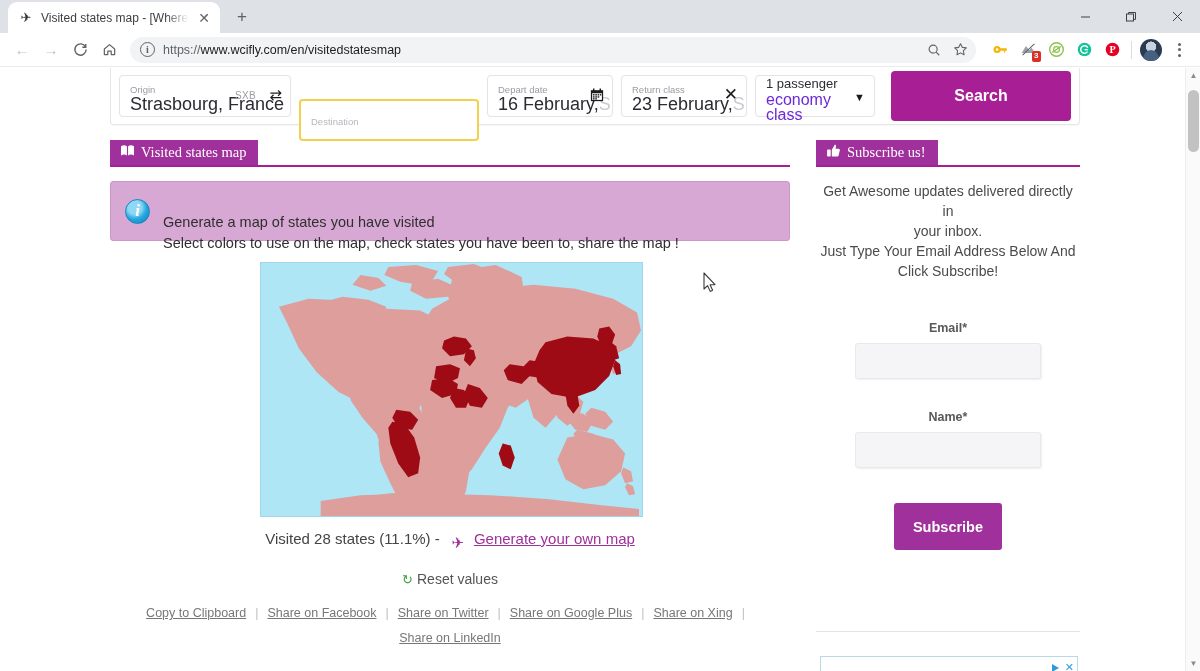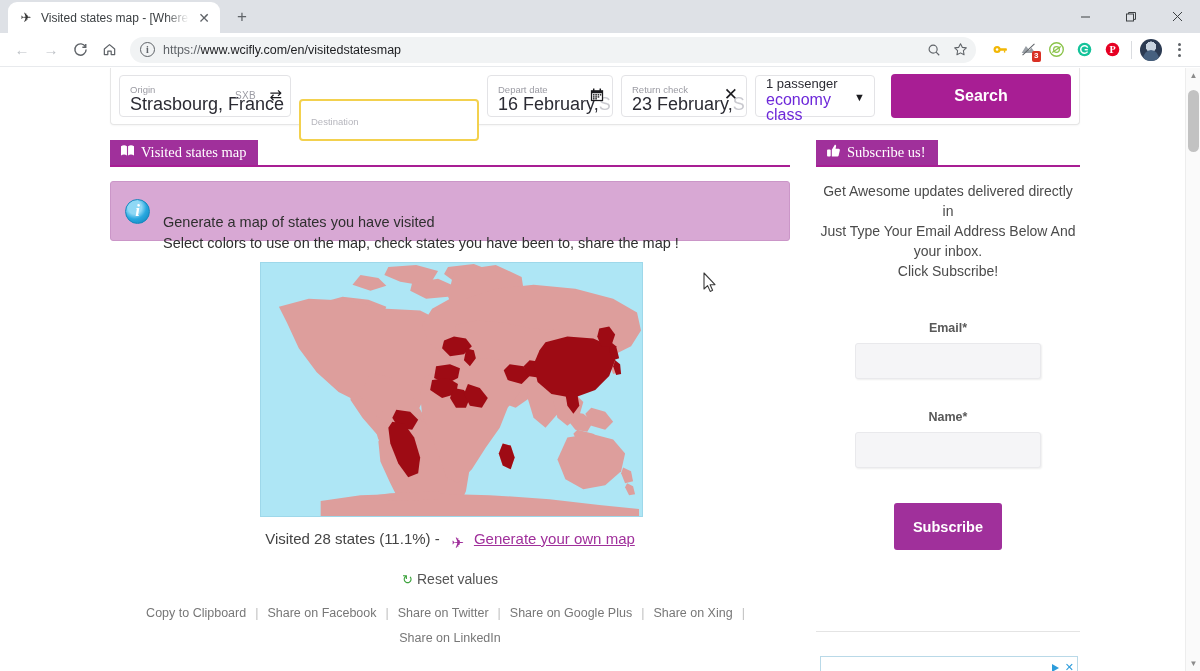--- a/index.html
+++ b/index.html
@@ -151,21 +151,21 @@
     position:absolute; right:8px; top:12px; font-size:14px; color:#1b1b1f; line-height:1;
   }
   .fld-ic.x { font-size:17px; font-weight:300; top:10px; }
   #fld-pax {
     width:120px; padding-right:26px;
   }
   #fld-pax .val { font-size:13px; color:#2b2b33; }
   #fld-pax .sub { font-size:16px; color:#6d28d9; line-height:15px; }
   .chev { position:absolute; right:9px; top:15px; color:#1b1b1f; font-size:11px; }
   .search-btn {
-    width:180px; height:44px; background:#a81e94; color:#fff;
+    width:180px; height:50px; background:#a81e94; color:#fff;
     border:none; border-radius:4px; font-size:16px; font-weight:bold;
     font-family:"Liberation Sans", sans-serif; cursor:pointer;
     margin-left:auto;
   }
 
   
   .sec-head {
     position:absolute; height:25px; border-bottom:2px solid #a81e94;
     display:flex; align-items:flex-end;
   }
@@ -211,21 +211,21 @@
     color:#a0309b; font-size:15px; line-height:18px; text-align:center;
     margin:0 2px 0 4px;
   }
   .reset {
     position:absolute; left:110px; top:503px; width:680px; text-align:center;
     font-size:14px; color:#555;
   }
   .reset .rico { color:#3ea33e; margin-right:4px; font-size:13px; }
   .shares {
     position:absolute; left:110px; top:533px; width:680px; text-align:center;
-    font-size:12.5px; color:#777; line-height:25px;
+    font-size:12.5px; color:#777; line-height:25px;text-decoration:underline;
   }
   .shares a { color:#777; text-decoration:none; }
   .shares .sep { color:#c0c0c0; padding:0 9px; }
 
   
   .sub-panel {
     position:absolute; left:816px; top:113px; width:264px;
   }
   .sub-desc {
     text-align:center; font-size:14px; color:#4b4b4b; line-height:20px;
@@ -432,21 +432,21 @@
                   <rect x="3.3" y="11.6" width="1.9" height="1.5"></rect>
                   <rect x="6" y="11.6" width="1.9" height="1.5"></rect>
                 </g>
             <rect x="3.4" y="0.6" width="1.7" height="3" fill="#1b1b1f"></rect>
             <rect x="10.9" y="0.6" width="1.7" height="3" fill="#1b1b1f"></rect>
           </svg>
         </span>
       </div>
 
       <div class="fld" id="fld-return">
-        <span class="lbl">Return check</span>
+        <span class="lbl">Return class</span>
         <span class="val"><span>23 February,</span><span class="faded">S</span></span>
         <span class="fld-ic x">✕</span>
       </div>
 
       <div class="fld" id="fld-pax">
         <span class="val">1 passenger</span>
         <span class="sub">economy class</span>
         <span class="chev">▼</span>
       </div>
 
@@ -587,22 +587,22 @@
     </div>
 
     <div class="shares">
       <a href="#">Copy to Clipboard</a><span class="sep">|</span><a href="#">Share on Facebook</a><span class="sep">|</span><a href="#">Share on Twitter</a><span class="sep">|</span><a href="#">Share on Google Plus</a><span class="sep">|</span><a href="#">Share on Xing</a><span class="sep">|</span><br>
       <a href="#">Share on LinkedIn</a>
     </div>
 
     <div class="sub-panel">
       <div class="sub-desc">
         <div>Get Awesome updates delivered directly in</div>
+        <div>your inbox.</div>
         <div>Just Type Your Email Address Below And</div>
-        <div>your inbox.</div>
         <div>Click Subscribe!</div>
       </div>
 
       <div style="height:40px"></div>
       <div class="field-label">Email*</div>
       <input class="sub-input" type="text" value="" style="">
 
       <div style="height:31px"></div>
       <div class="field-label">Name*</div>
       <input class="sub-input" type="text" value="" style="">

